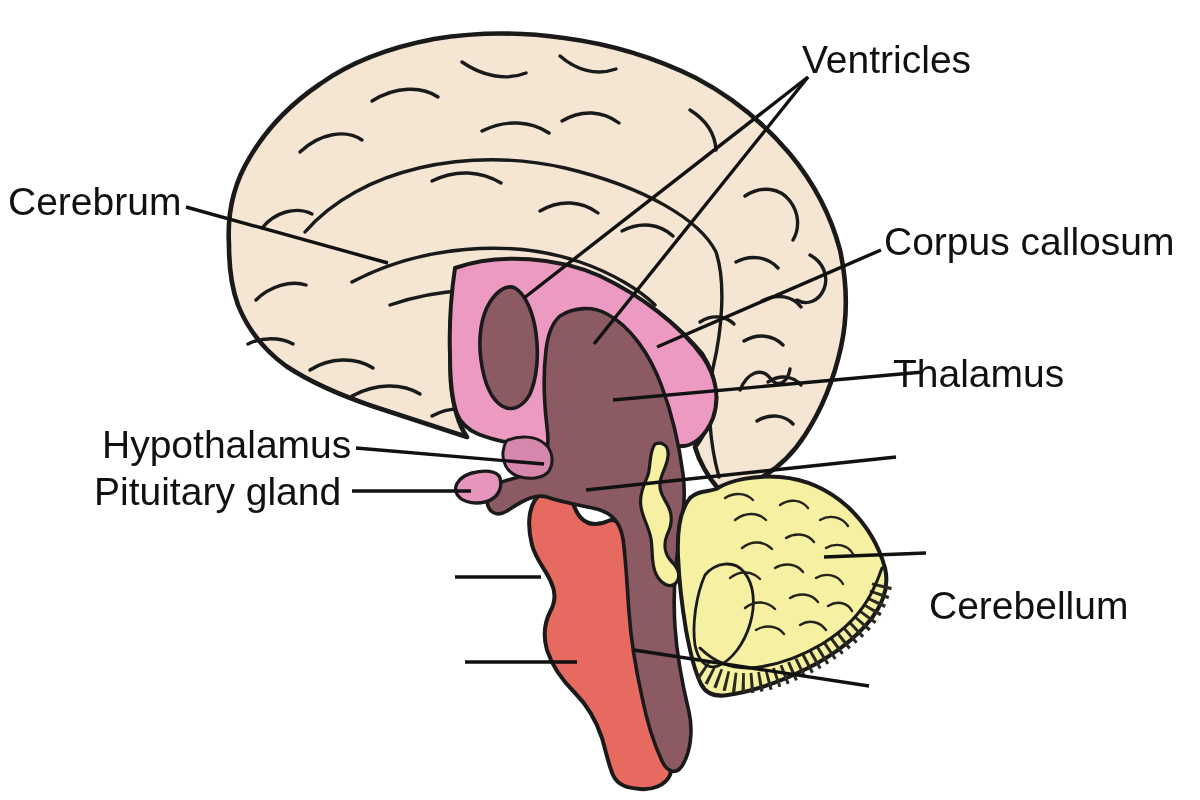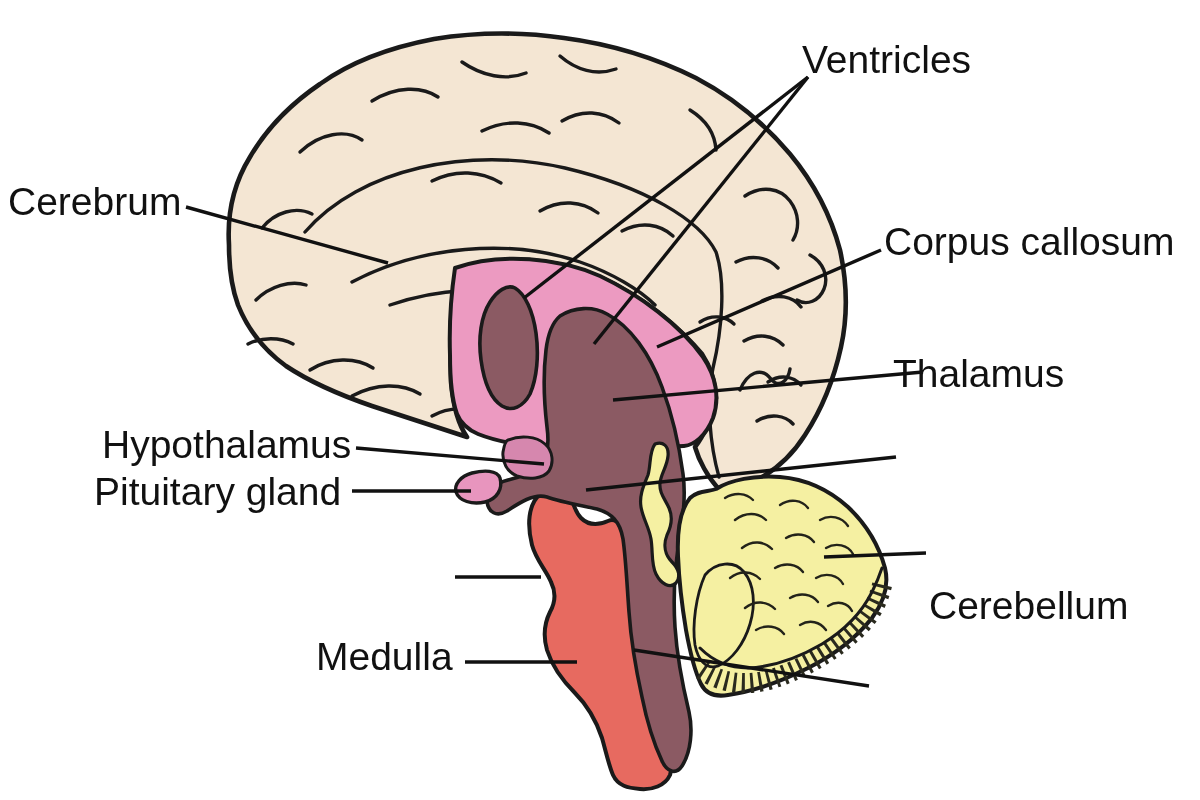--- a/index.html
+++ b/index.html
@@ -218,15 +218,14 @@
     </g>
   </svg>
 
   <div class="label" style="left:8px;top:182px;">Cerebrum</div>
   <div class="label" style="left:802px;top:40px;">Ventricles</div>
   <div class="label" style="left:884px;top:222px;">Corpus callosum</div>
   <div class="label" style="left:893px;top:354px;">Thalamus</div>
   <div class="label" style="left:102px;top:425px;">Hypothalamus</div>
   <div class="label" style="left:94px;top:472px;text-align:center;">Pituitary gland</div>
   <div class="label" style="left:929px;top:555px;margin-top:31px;">Cerebellum</div>
-  <div class="label" style="left:316px;top:637px;">Medulla</div>
 
 </div>
 
 </body></html>

